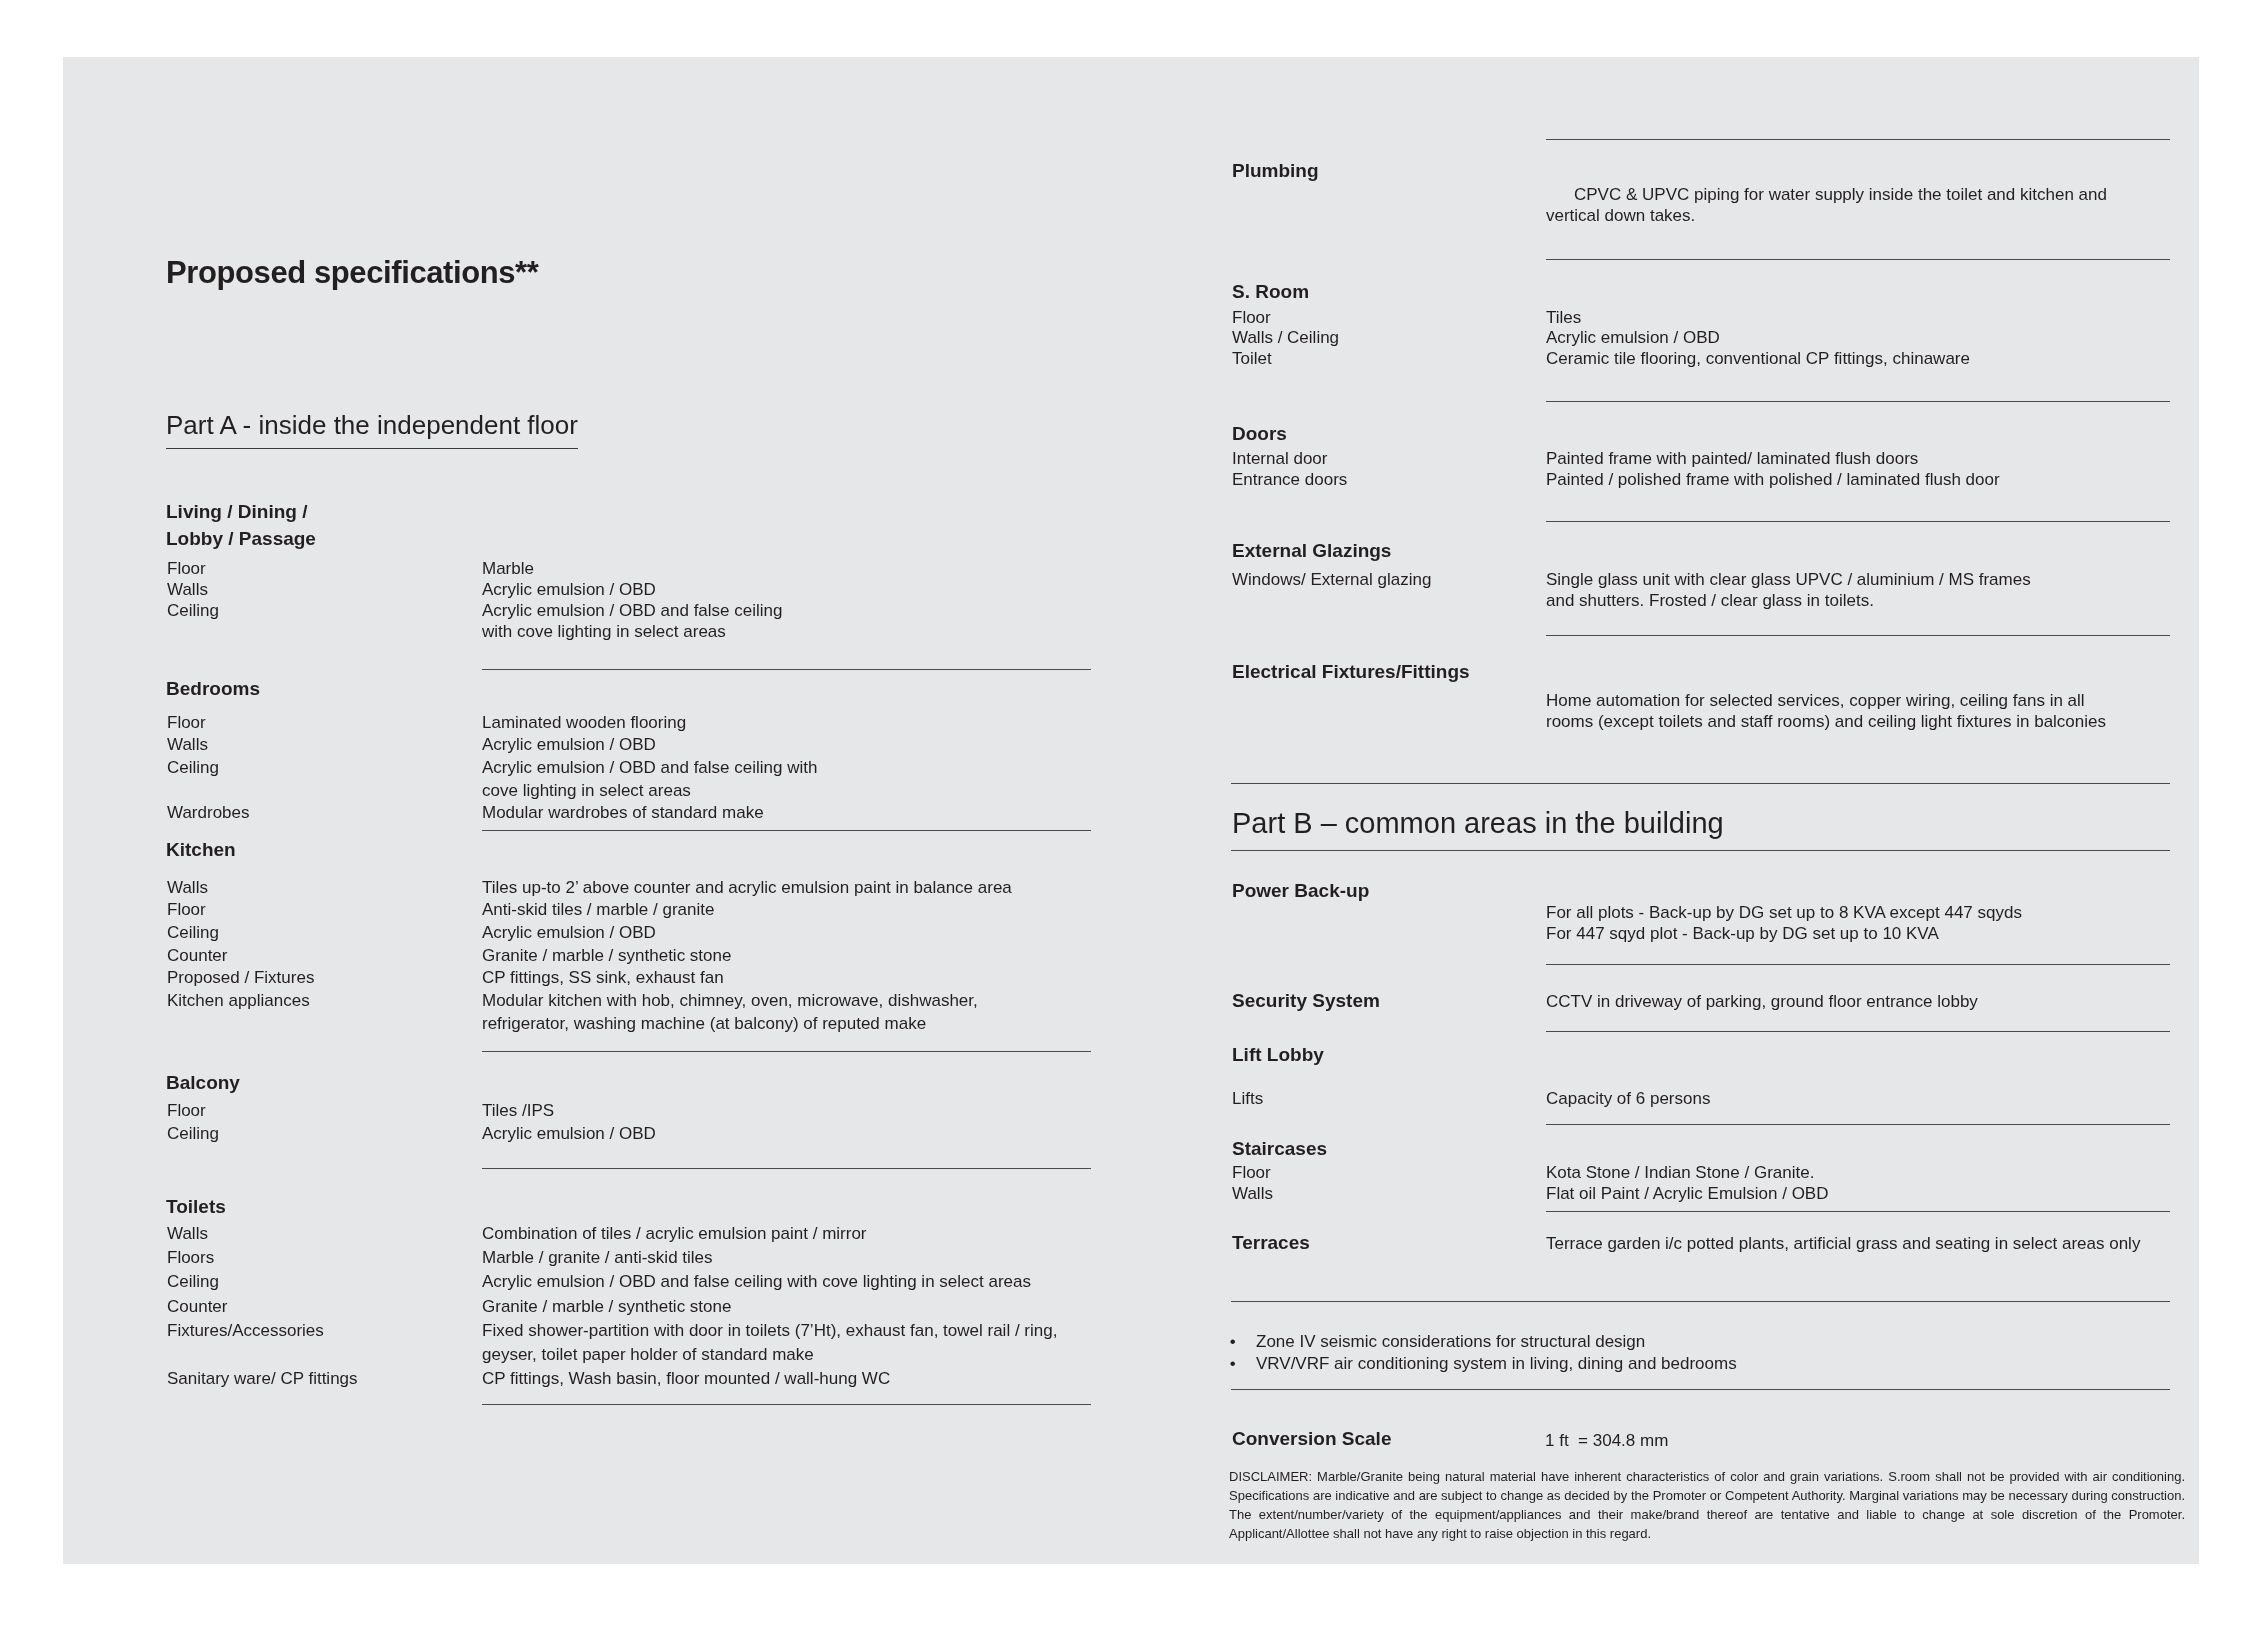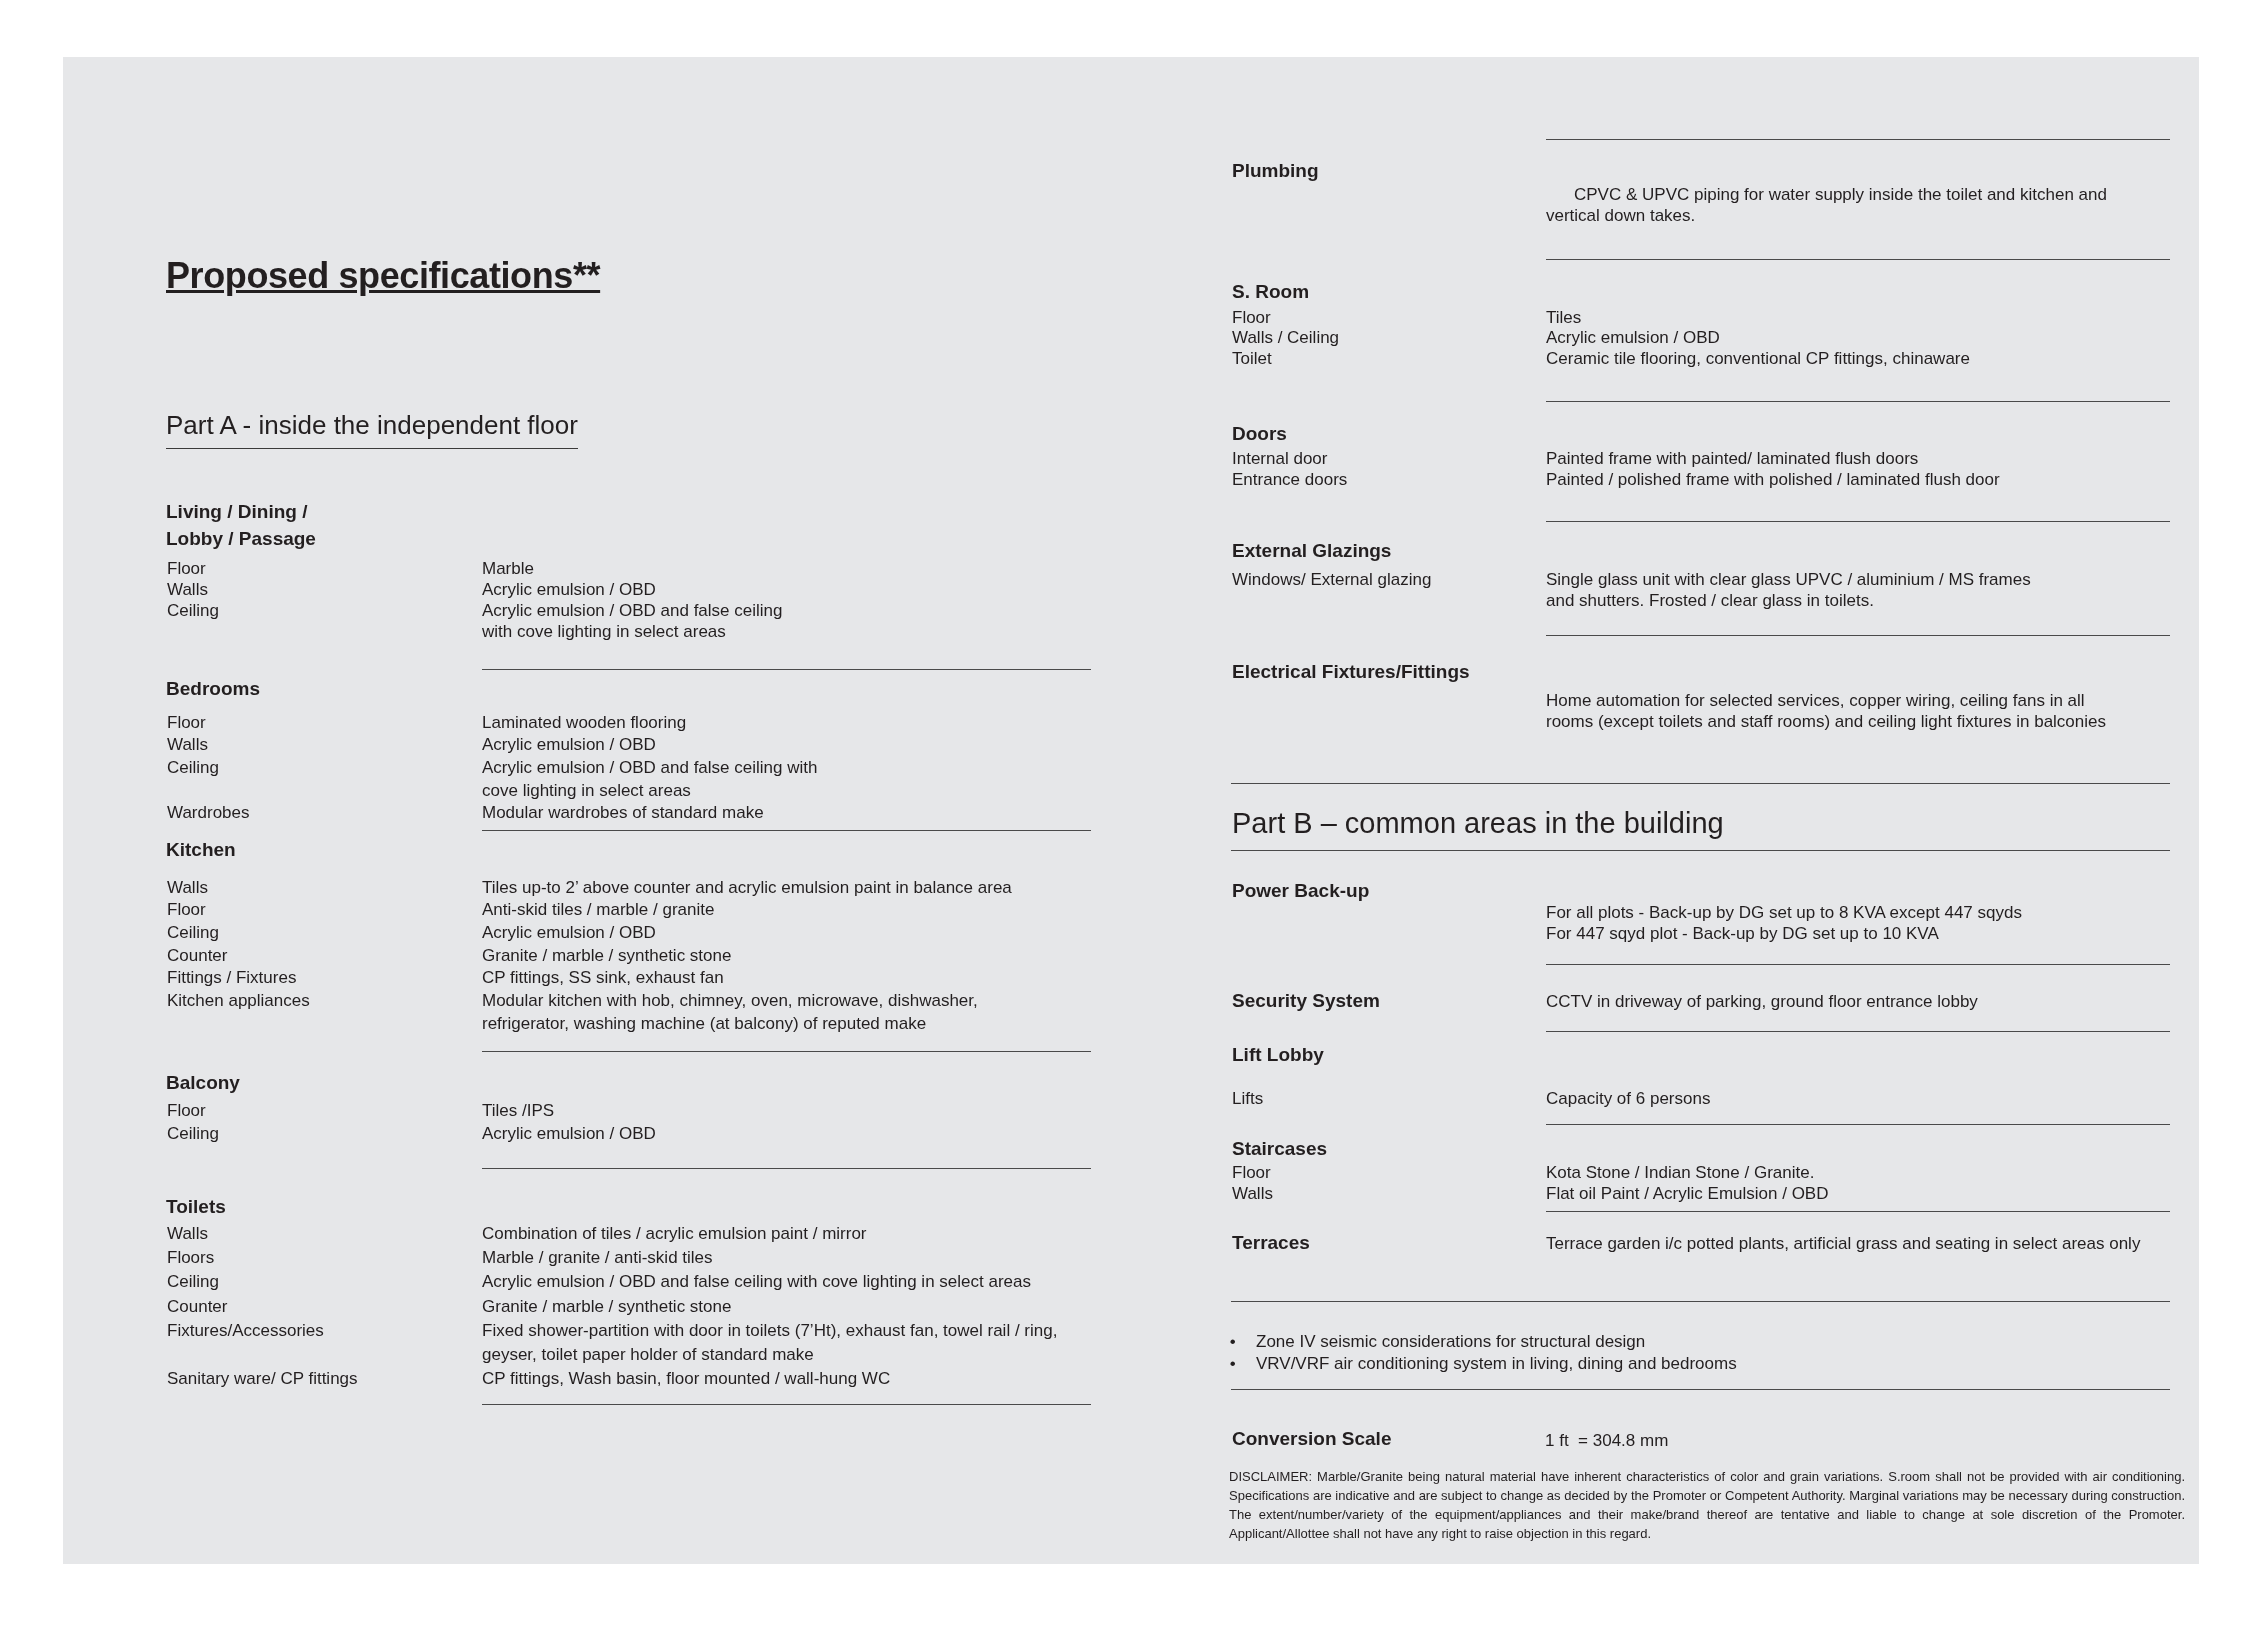--- a/index.html
+++ b/index.html
@@ -1,20 +1,20 @@
 <!DOCTYPE html>
 <html style="font-size:13.4px"><head>
 <meta charset="utf-8">
 <style>
   html, body { margin: 0; padding: 0; background: #ffffff; }
   body { width: 2261px; height: 1633px; position: relative; overflow: hidden;
          font-family: "Liberation Sans", sans-serif; color: #231f20; }
   .panel { position: absolute; left: 63px; top: 57px; width: 2136px; height: 1507px; background: #e6e7e9; }
   .abs { position: absolute; }
-  .title { font-weight: bold; font-size: 36px; letter-spacing: -0.4px; white-space: nowrap; text-decoration: underline; }
+  .title { font-weight: bold; font-size: 31px; letter-spacing: -0.4px; white-space: nowrap; }
   .part { font-size: 26px; white-space: nowrap; }
   .part-a { border-bottom: 1.7px solid #3a3a3a; padding-bottom: 7px; }
   .sec { font-weight: bold; font-size: 19px; line-height: 28px; white-space: nowrap; }
   .lbl, .val { font-size: 17px; line-height: 22px; white-space: nowrap; }
   .rule { position: absolute; height: 0; border-top: 1.7px solid #4a4a4a; }
   .bullets { font-size: 17px; line-height: 22px; margin: 0; padding: 0; list-style: none; }
   .bullets li { position: relative; padding-left: 28px; white-space: nowrap; }
   .bullets li .dot { position: absolute; left: 1.7px; top: 0; }
   .disclaimer { font-size: 13px; line-height: 19px; text-align: justify; width: 956px; }
 </style>
@@ -51,21 +51,21 @@
 
 <div class="abs sec" style="left:166px; top:836px;">Kitchen</div>
 <div class="abs lbl" style="left:167px; top:877px;">Walls</div>
 <div class="abs val" style="left:482px; top:877px;">Tiles up-to 2’ above counter and acrylic emulsion paint in balance area</div>
 <div class="abs lbl" style="left:167px; top:899px;">Floor</div>
 <div class="abs val" style="left:482px; top:899px;">Anti-skid tiles / marble / granite</div>
 <div class="abs lbl" style="left:167px; top:922px;">Ceiling</div>
 <div class="abs val" style="left:482px; top:922px;">Acrylic emulsion / OBD</div>
 <div class="abs lbl" style="left:167px; top:945px;">Counter</div>
 <div class="abs val" style="left:482px; top:945px;">Granite / marble / synthetic stone</div>
-<div class="abs lbl" style="left:167px; top:967px;">Fittings / Fixtures</div>
+<div class="abs lbl" style="left:167px; top:967px;">Proposed / Fixtures</div>
 <div class="abs val" style="left:482px; top:967px;">CP fittings, SS sink, exhaust fan</div>
 <div class="abs lbl" style="left:167px; top:990px;">Kitchen appliances</div>
 <div class="abs val" style="left:482px; top:990px;">Modular kitchen with hob, chimney, oven, microwave, dishwasher,</div>
 <div class="abs val" style="left:482px; top:1013px;">refrigerator, washing machine (at balcony) of reputed make</div>
 <div class="rule" style="left:482px; width:609px; top:1051px;"></div>
 
 <div class="abs sec" style="left:166px; top:1069px;">Balcony</div>
 <div class="abs lbl" style="left:167px; top:1100px;">Floor</div>
 <div class="abs val" style="left:482px; top:1100px;">Tiles /IPS</div>
 <div class="abs lbl" style="left:167px; top:1123px;">Ceiling</div>

